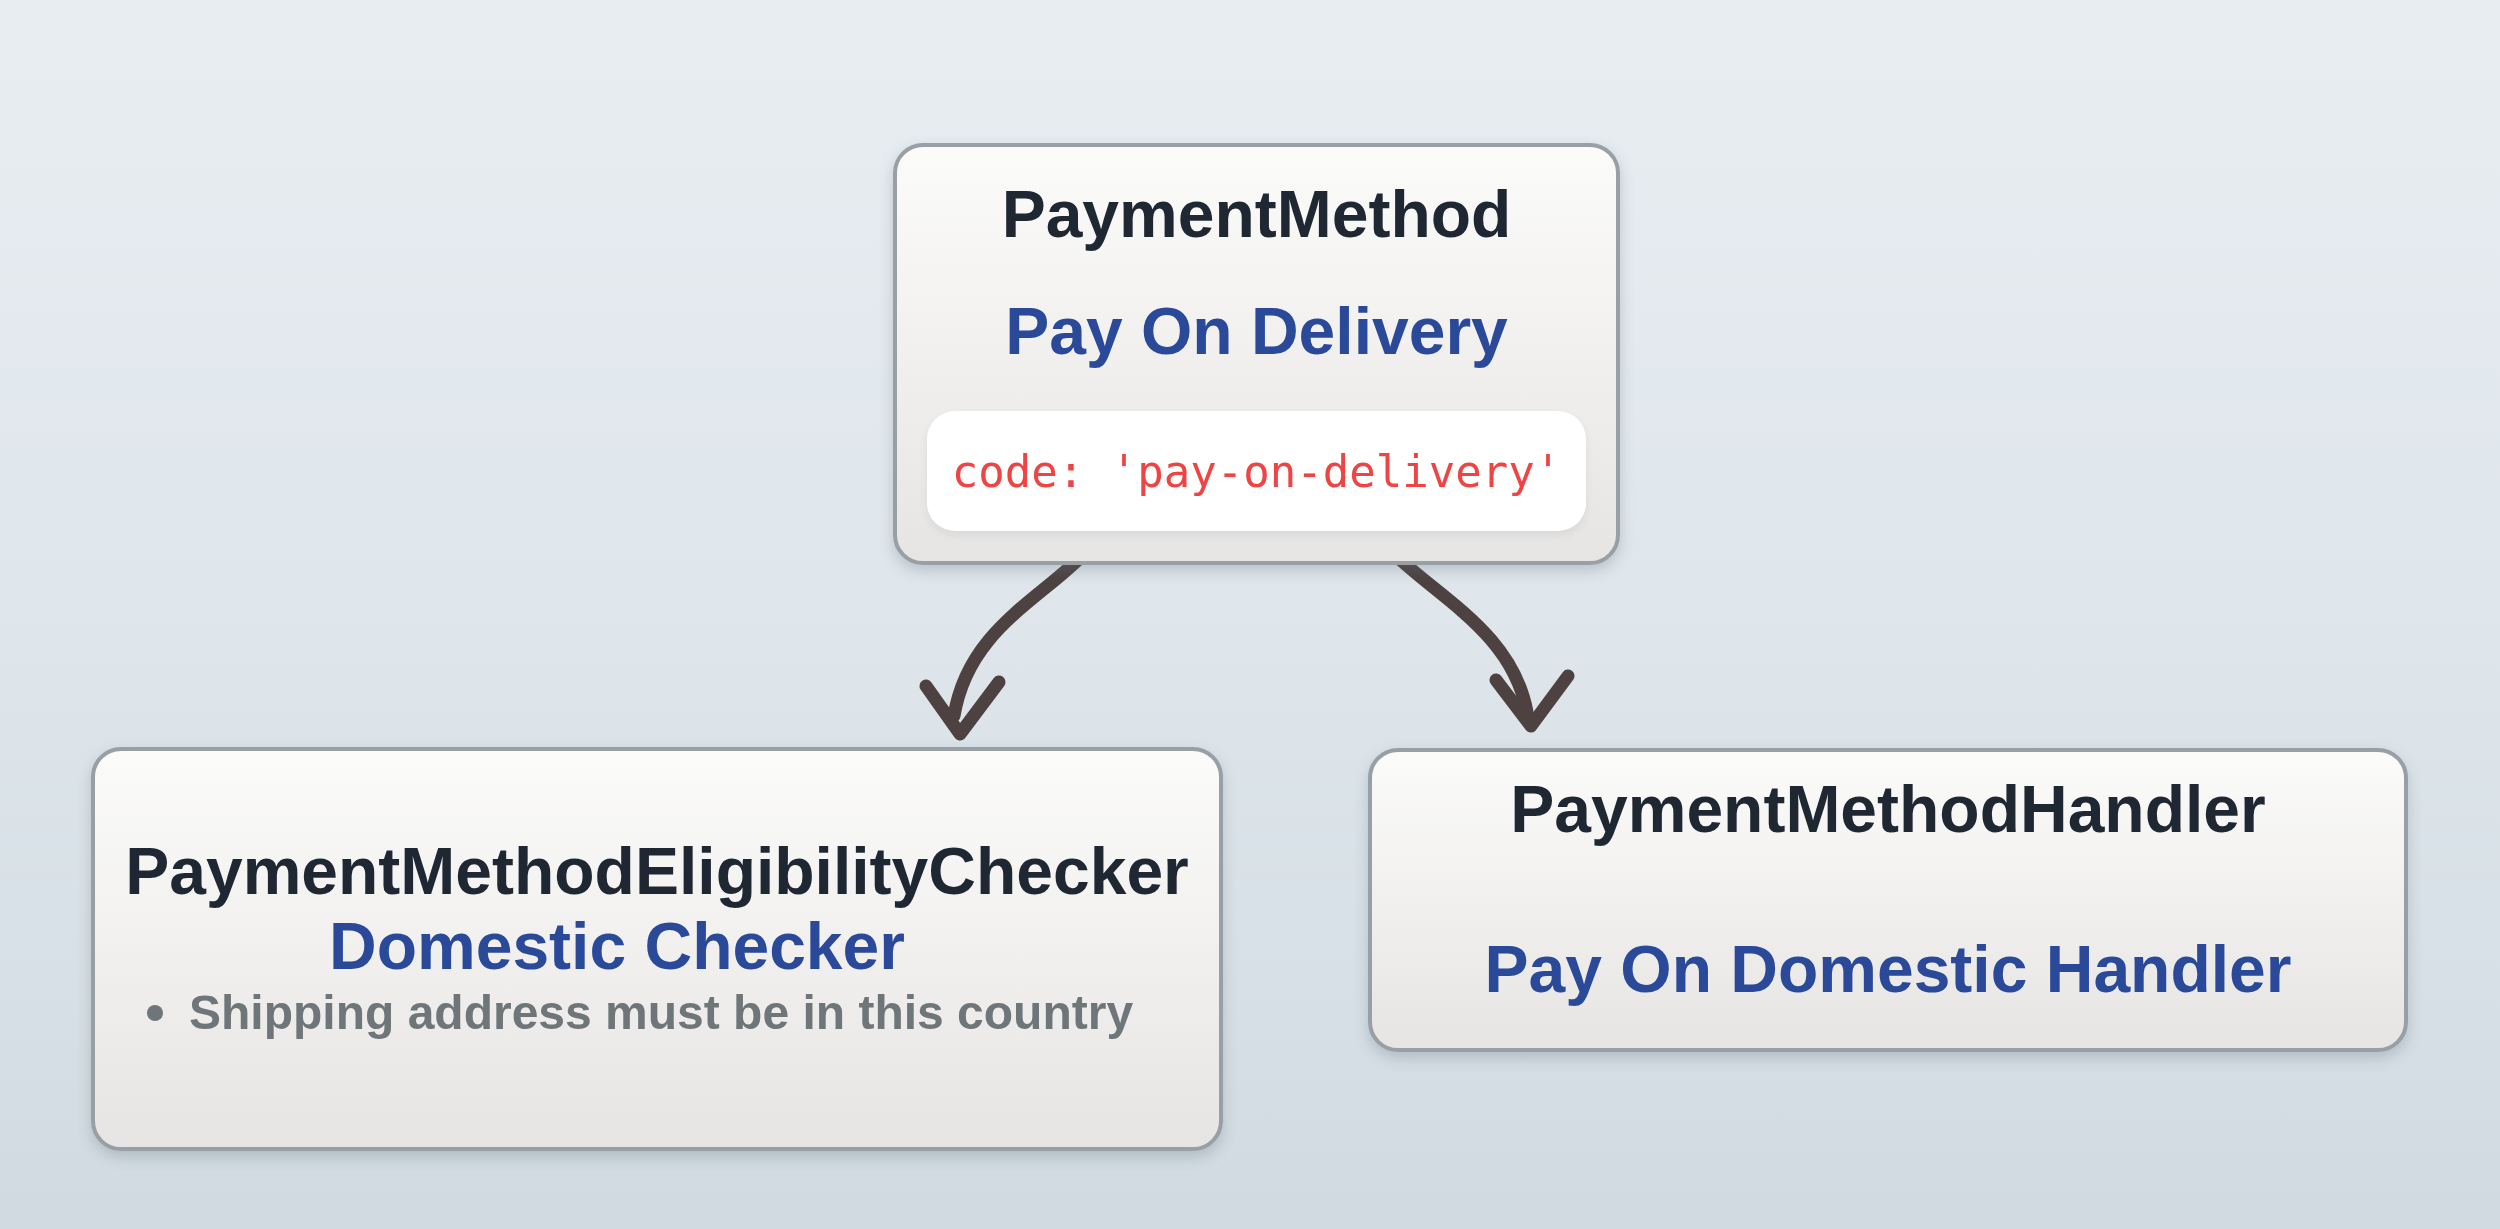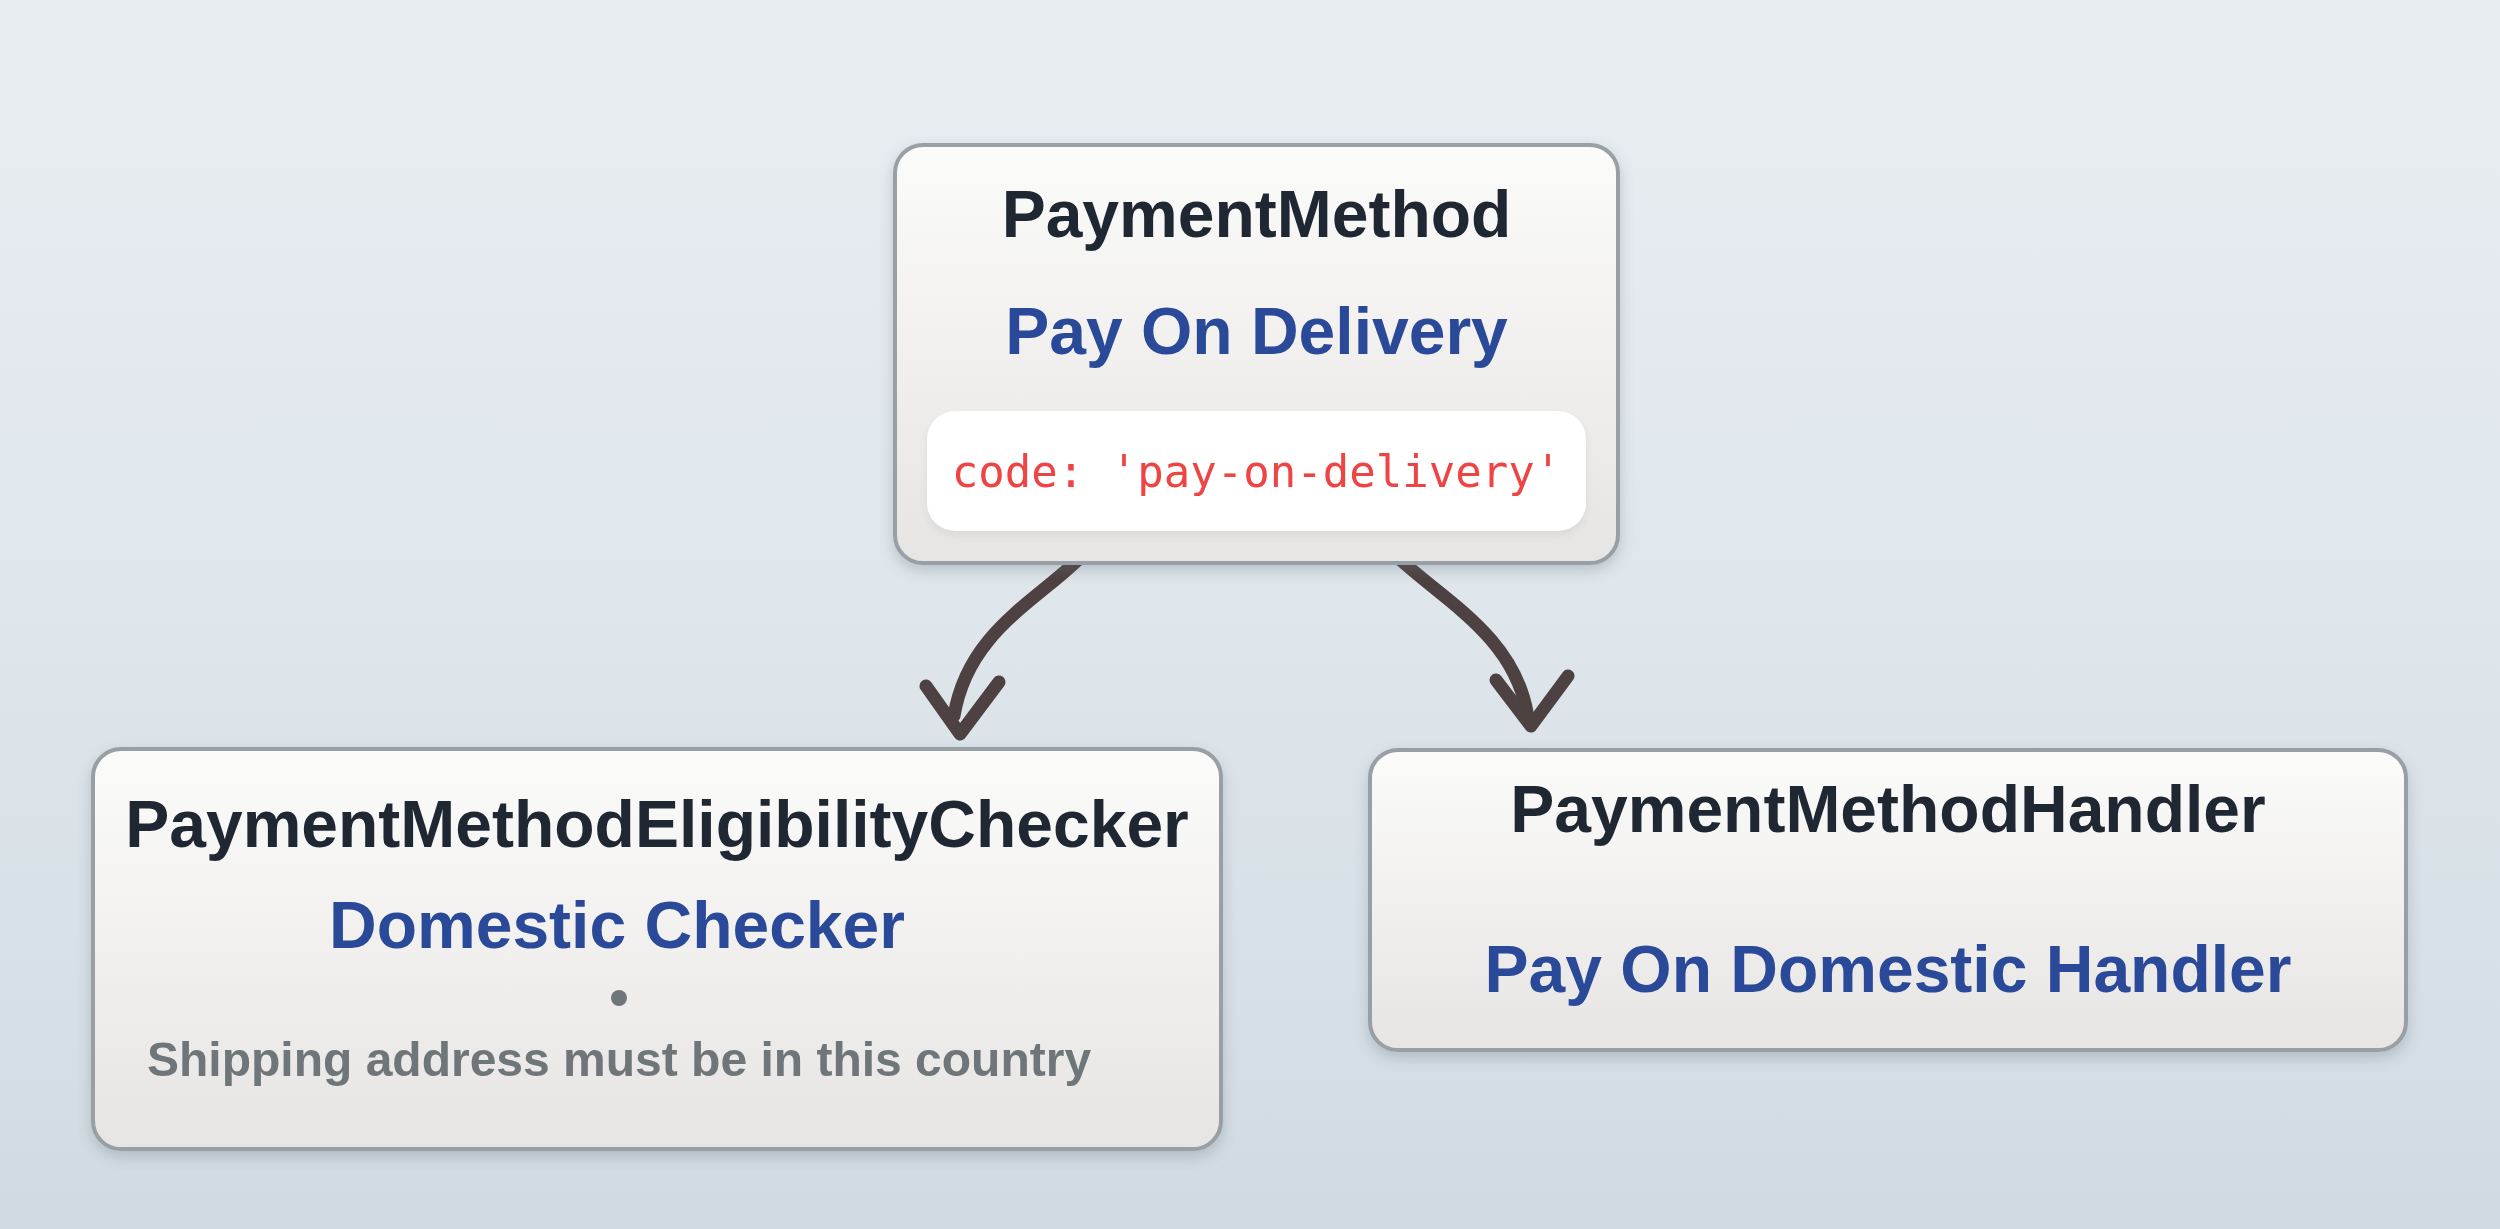--- a/index.html
+++ b/index.html
@@ -68,32 +68,32 @@
     font-size: 44px;
     color: #ef4444;
     white-space: nowrap;
   }
   #node-eligibility-checker {
     left: 91px;
     top: 747px;
     width: 1132px;
     height: 404px;
     padding: 36px 30px 60px;
+    justify-content: center;
   }
   #node-eligibility-checker .node-subtitle {
     
     transform: translateX(-40px);
   }
   .bullet-row {
     align-self: flex-start;
     display: flex;
     align-items: center;
     margin-left: 22px;
     gap: 26px;
-    flex-direction: column;
   }
   .bullet-dot {
     width: 16px;
     height: 16px;
     border-radius: 50%;
     background: #6f767a;
     flex: 0 0 auto;
   }
   .bullet-text {
     font-weight: bold;

